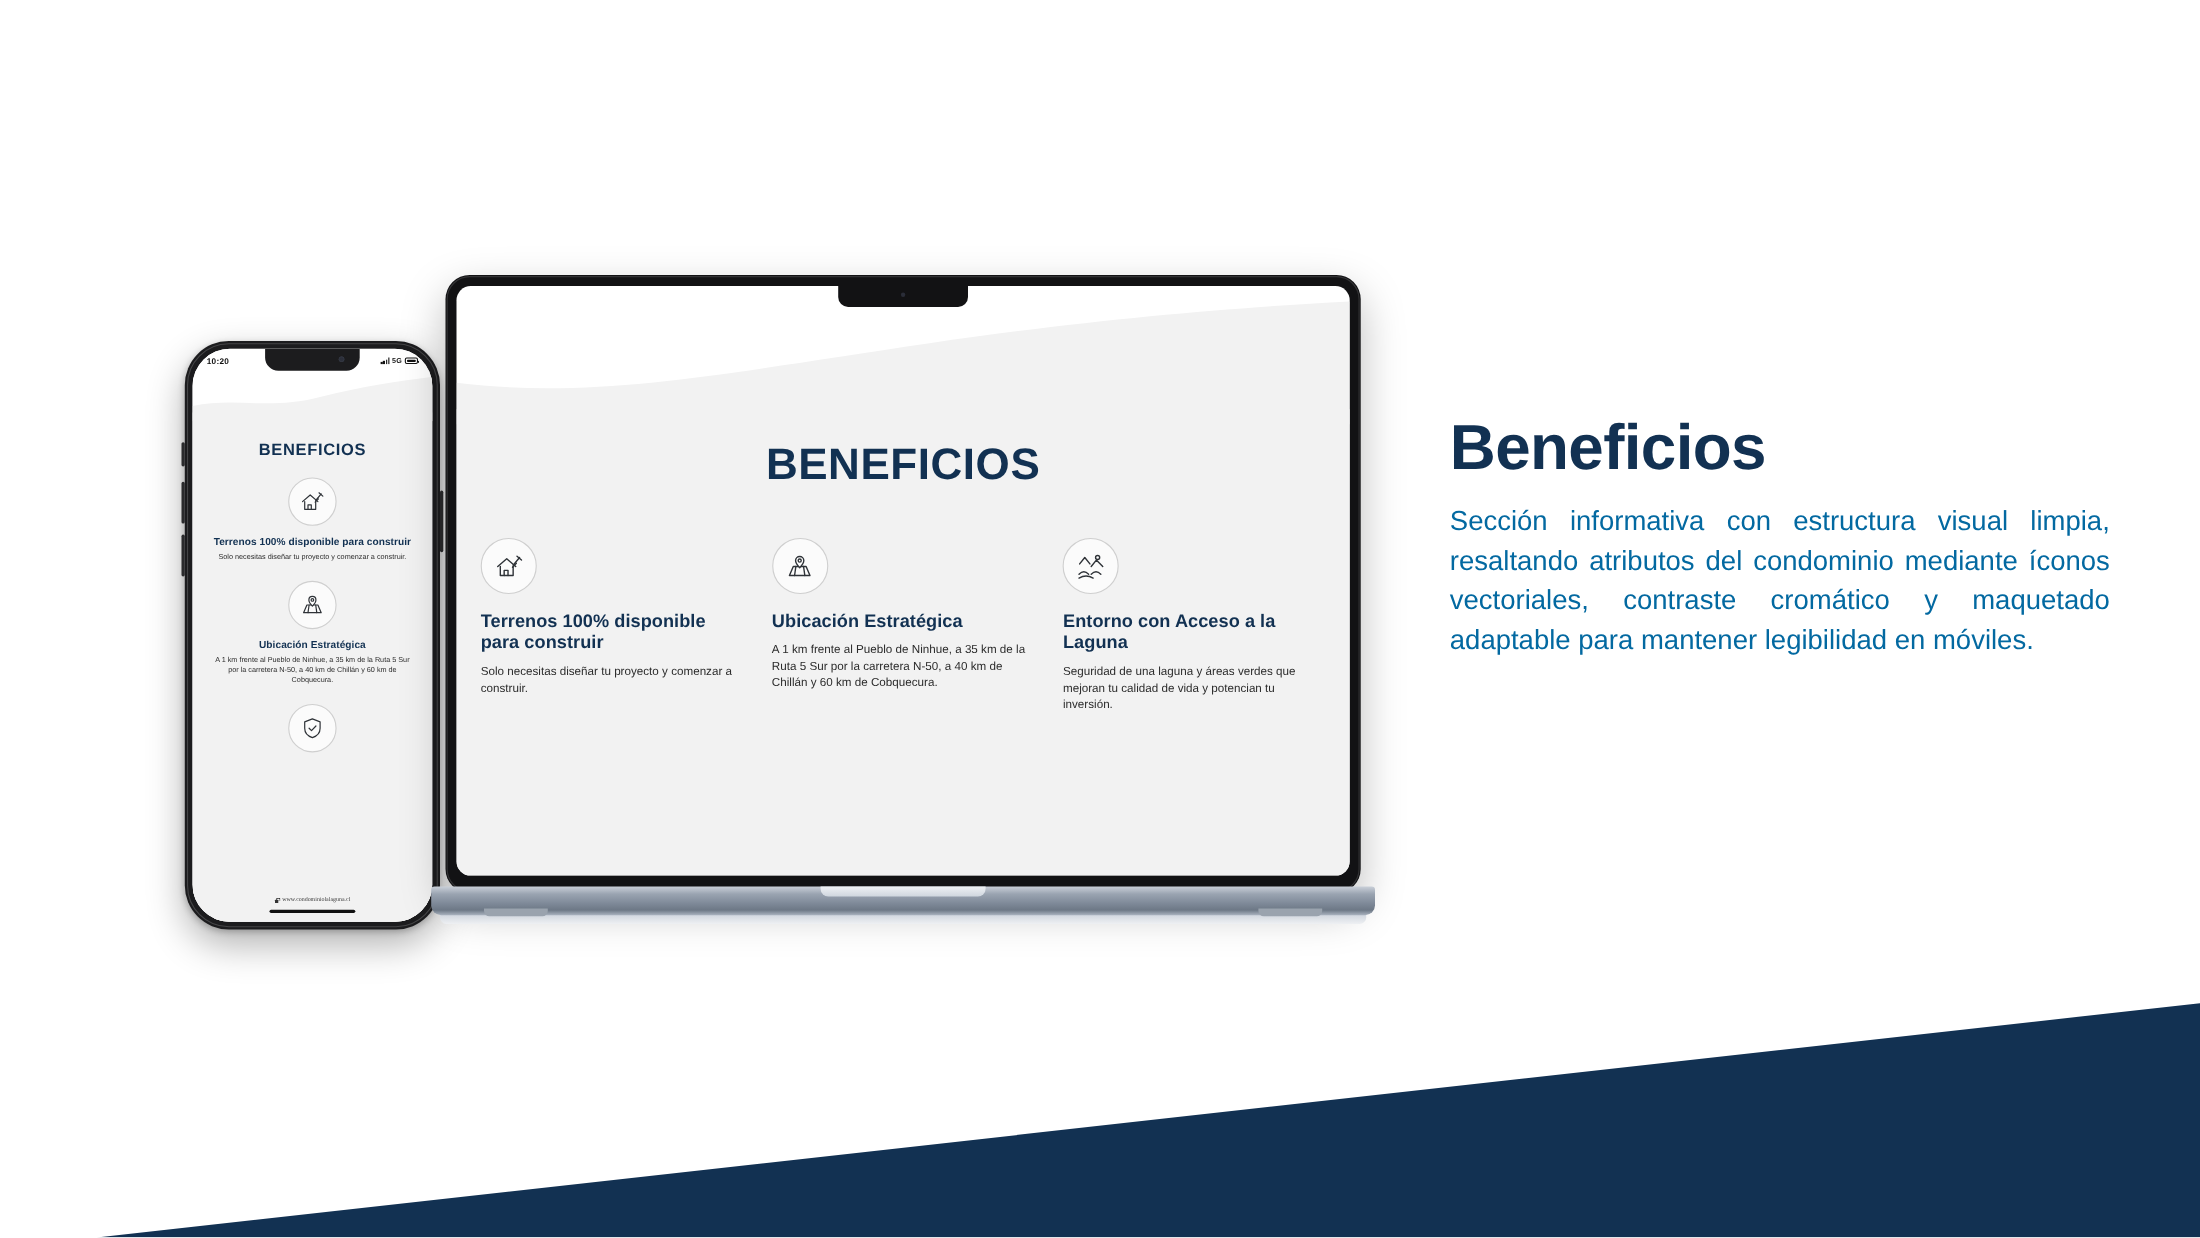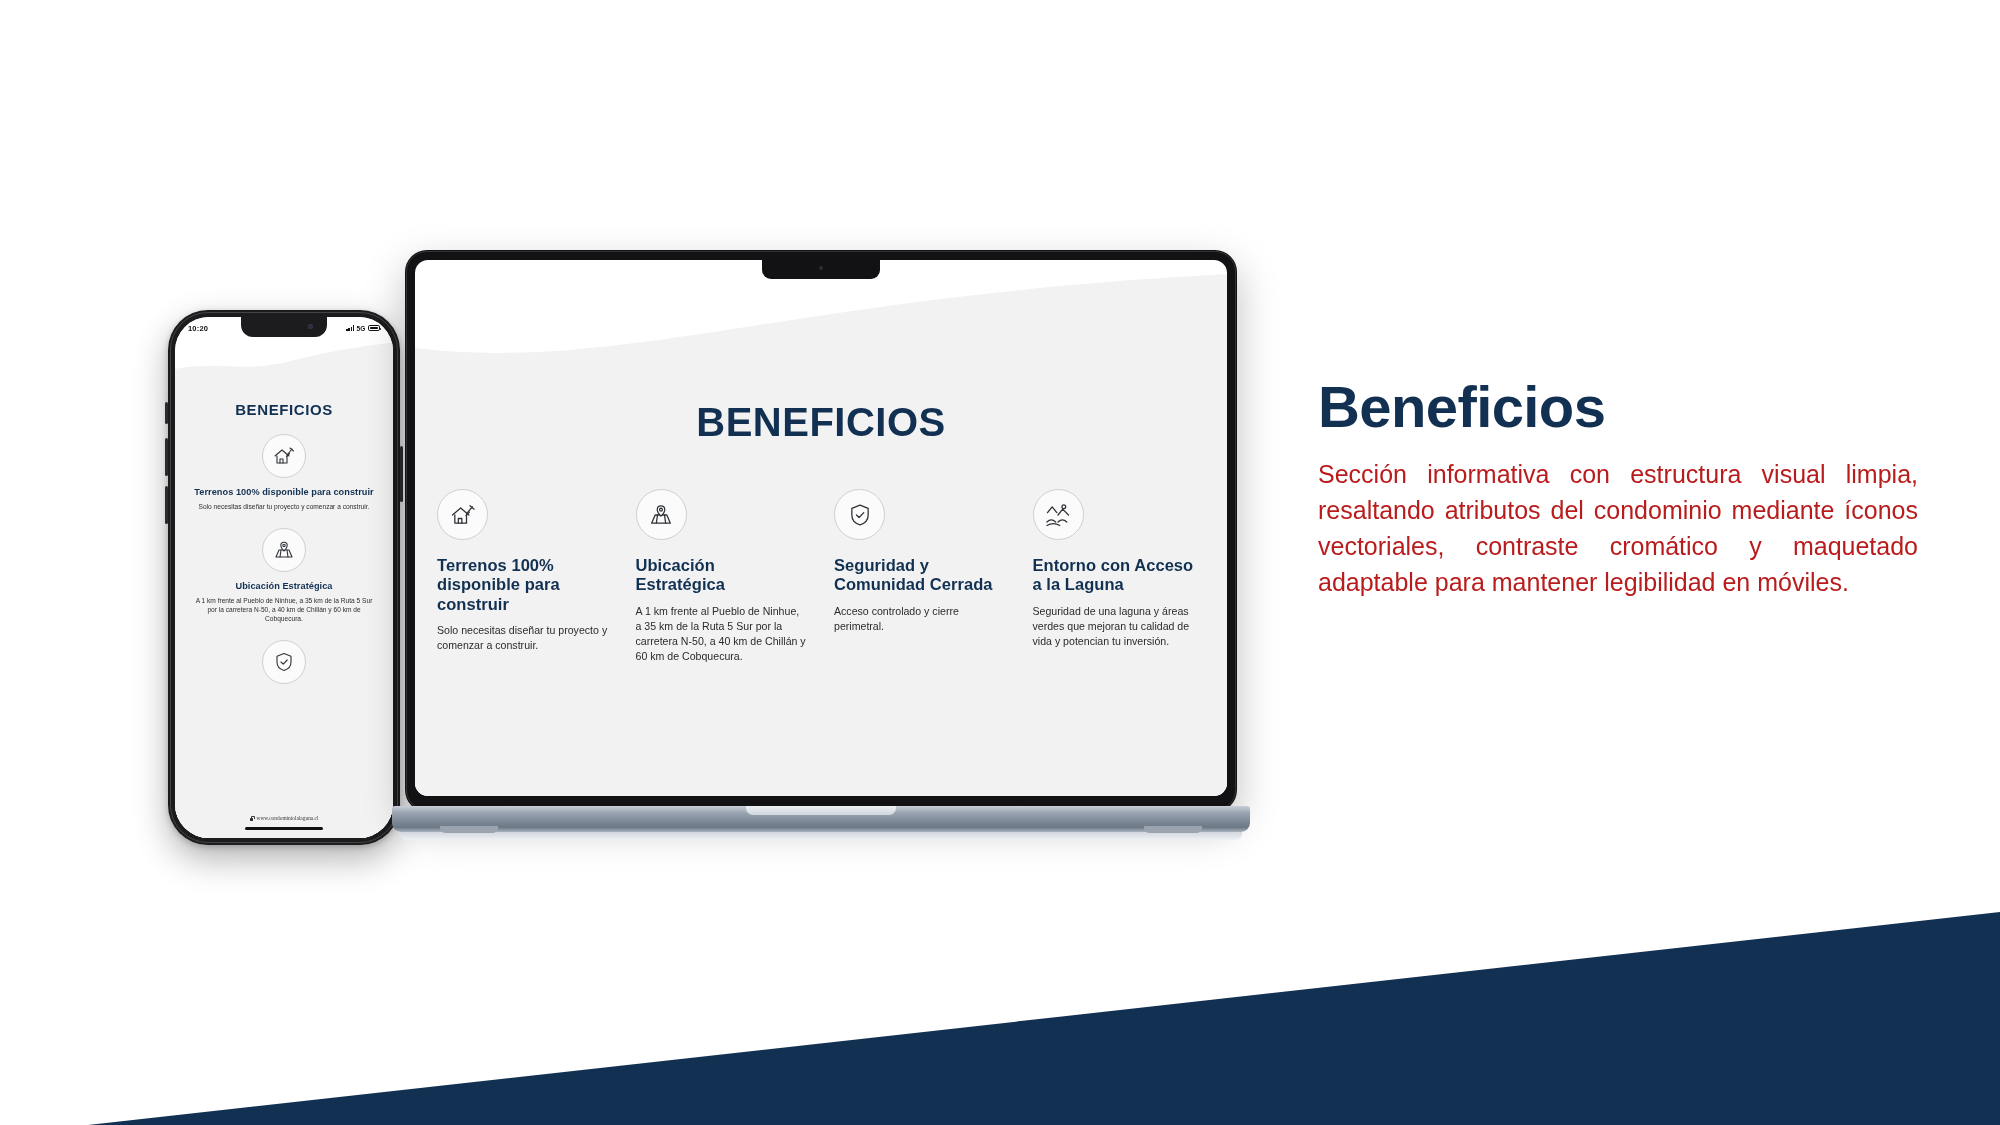--- a/index.html
+++ b/index.html
@@ -160,21 +160,21 @@
   .foot{ position:absolute; bottom:-1px; width:58px;height:7px;background:#9aa3ae;border-radius:0 0 5px 5px;}
   .foot.l{ left:48px;} .foot.r{ right:48px;}
 
   
   .copy{ position:absolute; left:1318px; top:378px; width:600px; }
   .copy h1{
     font-size:58px; font-weight:800; color:#123152; letter-spacing:-.6px;
     line-height:1.0; margin-bottom:20px;
   }
   .copy p{
-    font-size:25px; color:#b91c1c; line-height:1.44; text-align:justify;
+    font-size:25px; color:#0369a1; line-height:1.44; text-align:justify;
     font-weight:400;
   }
 </style>
 </head>
 <body>
 
 <div class="stage">
 
   <svg class="corner-triangle" viewBox="0 0 2000 1125" preserveAspectRatio="none">
     <polygon points="2000,912 2000,1125 88,1125" fill="#123152"></polygon>
@@ -307,30 +307,20 @@
                   <path d="M9 12 L8 19"></path>
                     <path d="M15 12 L16 19"></path>
                   <path d="M12 4.2 C10.2 4.2 8.8 5.6 8.8 7.4 C8.8 9.8 12 13 12 13 C12 13 15.2 9.8 15.2 7.4 C15.2 5.6 13.8 4.2 12 4.2 Z" fill="#fff"></path>
                   <circle cx="12" cy="7.4" r="1.2"></circle>
                 </svg>
               </div>
               <h4>Ubicación Estratégica</h4>
               <p>A 1 km frente al Pueblo de Ninhue, a 35 km de la Ruta 5 Sur por la carretera N-50, a 40 km de Chillán y 60 km de Cobquecura.</p>
             </div>
 
-            <div class="lcol">
-              <div class="licon">
-                <svg width="28" height="28" viewBox="0 0 24 24" fill="none" stroke="#2f3338" stroke-width="1.1" stroke-linecap="round" stroke-linejoin="round">
-                  <path d="M12 3.5 L19 6.3 V12 C19 16.2 15.8 19.3 12 20.5 C8.2 19.3 5 16.2 5 12 V6.3 Z"></path>
-                  <path d="M9 12 L11.2 14.2 L15.2 10"></path>
-                </svg>
-              </div>
-              <h4>Seguridad y Comunidad Cerrada</h4>
-              <p>Acceso controlado y cierre perimetral.</p>
-            </div>
 
             <div class="lcol">
               <div class="licon">
                 <svg width="28" height="28" viewBox="0 0 24 24" fill="none" stroke="#2f3338" stroke-width="1.1" stroke-linecap="round" stroke-linejoin="round">
                   <path d="M2.5 18 C5 15.5 7.5 15.5 10 18"></path>
                   <path d="M12 18 C14.5 15.5 17 15.5 19.5 18"></path>
                   <path d="M3 10 L7 5 L11 10"></path>
                   <path d="M12 12 L16 7 L21 12"></path>
                   <circle cx="17" cy="5" r="1.6"></circle>
                   <path d="M2.5 21 C6 19 10 19 13.5 21"></path>

